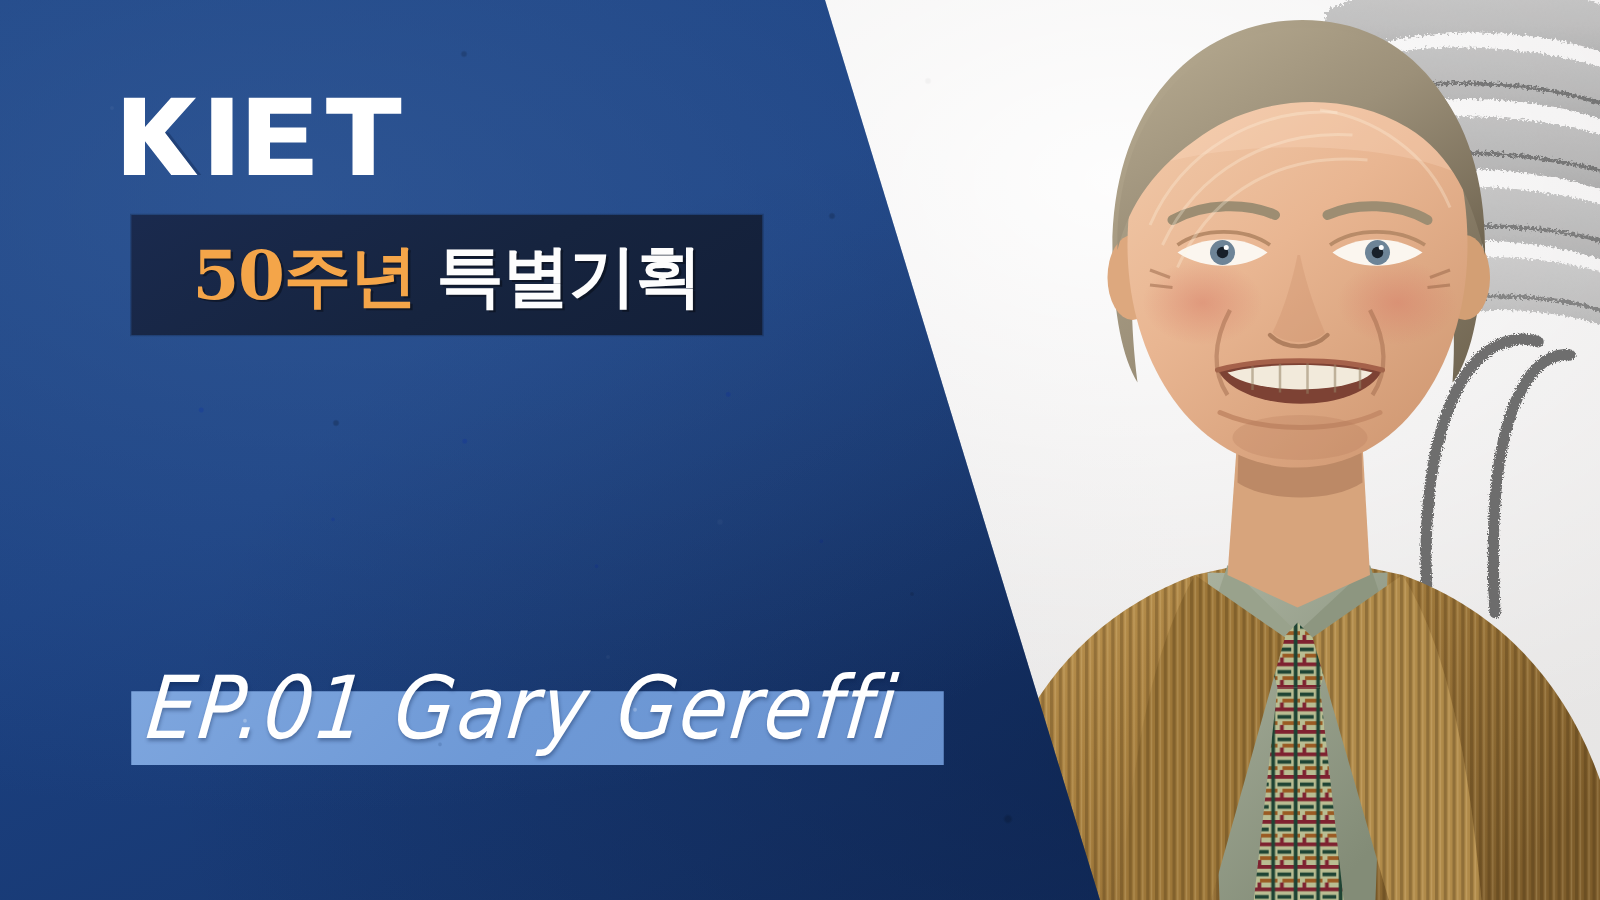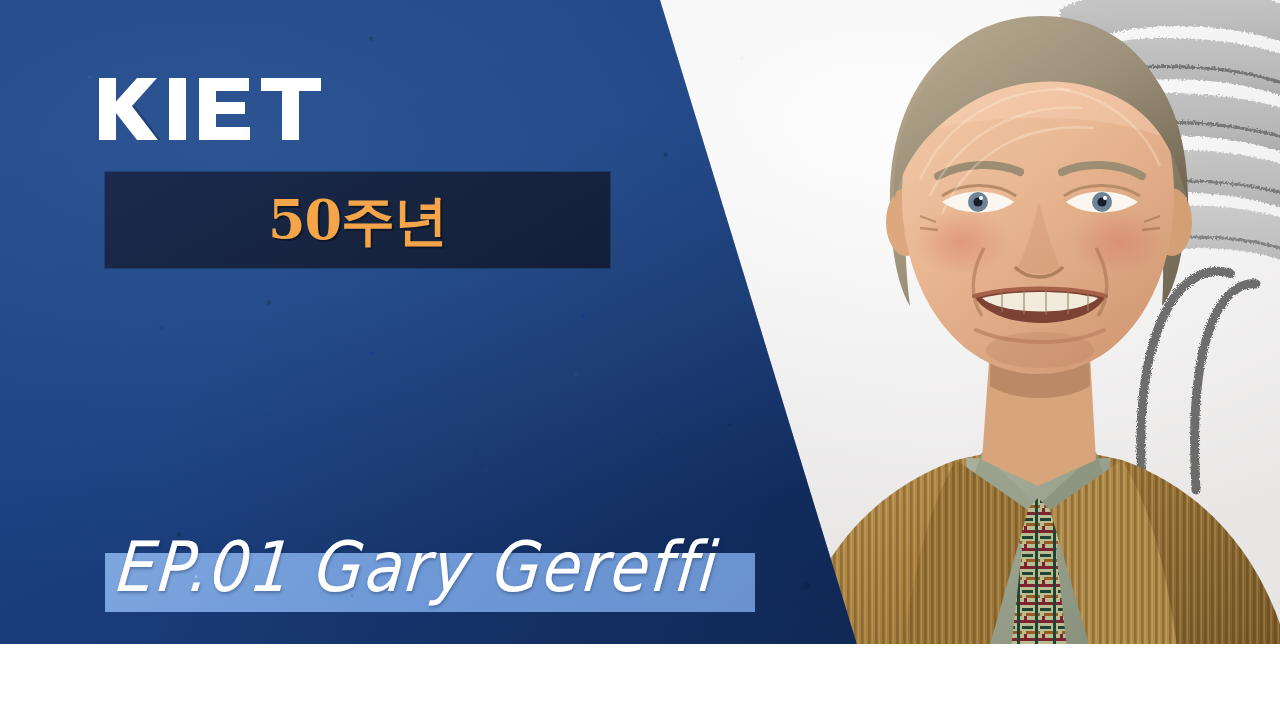--- a/index.html
+++ b/index.html
@@ -2,21 +2,21 @@
 <html lang="ko"><head>
 <meta charset="utf-8">
 <title>KIET 50주년 특별기획 해외석학과의 대담 EP.01</title>
 <style>
   html,body{margin:0;padding:0;}
   body{
     width:1280px;height:720px;overflow:hidden;
     font-family:"Liberation Sans","DejaVu Sans",sans-serif;
     background:#ffffff;
   }
-  .stage{position:relative;width:1280px;height:644px;overflow:hidden;}
+  .stage{position:relative;width:1280px;height:720px;overflow:hidden;}
 
   
   .panel-right{
     position:absolute;inset:0;
     background:
       radial-gradient(ellipse at 70% 20%, rgba(255,255,255,0.9) 0%, rgba(236,236,236,0) 60%),
       radial-gradient(circle at 30% 80%, rgba(222,222,222,0.55) 0%, rgba(240,240,240,0) 55%),
       linear-gradient(160deg,#f4f4f3 0%,#eceaea 45%,#e6e5e4 100%);
   }
   .paper-speckle{
@@ -322,20 +322,21 @@
 
       <path d="M162 0 H222 V13 H200 V62 H183 V13 H162 Z"></path>
     </g>
     <g fill="rgba(10,28,62,.30)">
       <path d="M59 62 L33 28 L36 28 L62 62 Z"></path>
     </g>
   </svg>
 
   <div class="badge">
     <span class="badge-num">50주년</span>
+    <span class="badge-text">특별기획</span>
   </div>
 
   <div class="title-grit"></div>
 
   <div class="ep-banner">
     <div class="ep-banner-grain"></div>
   </div>
   <div class="ep-text">EP.01  Gary Gereffi</div>
 
 </div>

